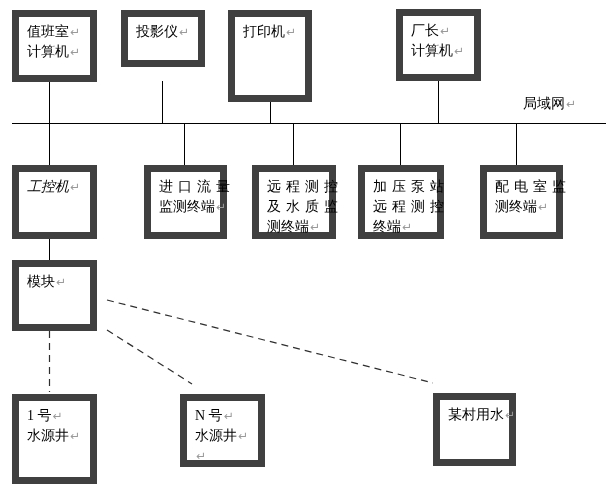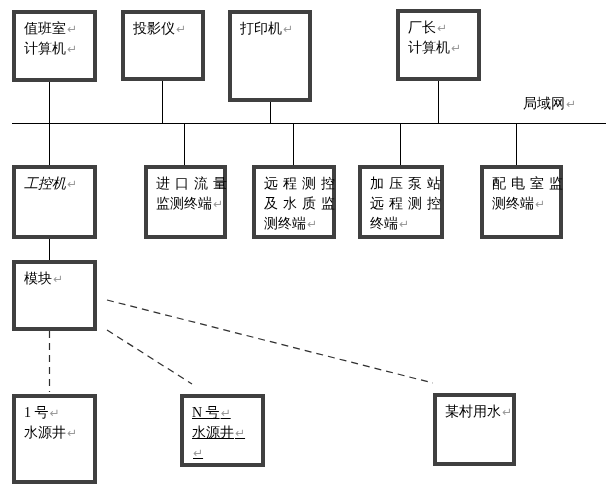--- a/index.html
+++ b/index.html
@@ -8,21 +8,21 @@
     width:606px;height:494px;
     background:#ffffff;
     font-family:"Liberation Serif","DejaVu Serif",serif;
     color:#000;
     overflow:hidden;
   }
   .wires{position:absolute;left:0;top:0;pointer-events:none;}
   .box{
     position:absolute;
     box-sizing:border-box;
-    border:4px solid #404040;
+    border:7px solid #404040;
     background:#fff;
     padding:5px 4px 8px 8px;
     font-size:14px;
     line-height:20px;
   }
   .line{white-space:nowrap;}
   .line.just{letter-spacing:5px;}
   .pm{
     color:#9a9a9a;
     font-family:"DejaVu Sans",sans-serif;
@@ -30,31 +30,31 @@
     letter-spacing:0;
     margin-left:1px;
   }
   .lan-label{
     position:absolute;
     left:523px;top:95px;
     font-size:14px;line-height:18px;
     white-space:nowrap;
   }
   #b0{left:12px;top:10px;width:85px;height:72px;}
-  #b1{left:121px;top:10px;width:84px;height:71px;}
+  #b1{left:121px;top:10px;width:84px;height:57px;}
   #b2{left:228px;top:10px;width:84px;height:92px;}
   #b3{left:396px;top:9px;width:85px;height:72px;}
   #b4{left:12px;top:165px;width:85px;height:74px;font-style:italic;}
   #b5{left:144px;top:165px;width:83px;height:74px;}
   #b6{left:252px;top:165px;width:84px;height:74px;}
   #b7{left:358px;top:165px;width:86px;height:74px;}
   #b8{left:480px;top:165px;width:83px;height:74px;}
   #b9{left:12px;top:260px;width:85px;height:71px;}
   #b10{left:12px;top:394px;width:85px;height:90px;}
-  #b11{left:180px;top:394px;width:85px;height:73px;text-decoration:underline;}
+  #b11{left:180px;top:394px;width:85px;height:73px;}
   #b12{left:433px;top:393px;width:83px;height:73px;}
 </style>
 </head>
 <body>
 
 <div class="canvas">
 
   <svg class="wires" width="606" height="494" viewBox="0 0 606 494">
     <g stroke="#000000" stroke-width="1" shape-rendering="crispEdges">
       <line x1="12" y1="123.5" x2="606" y2="123.5"></line>

